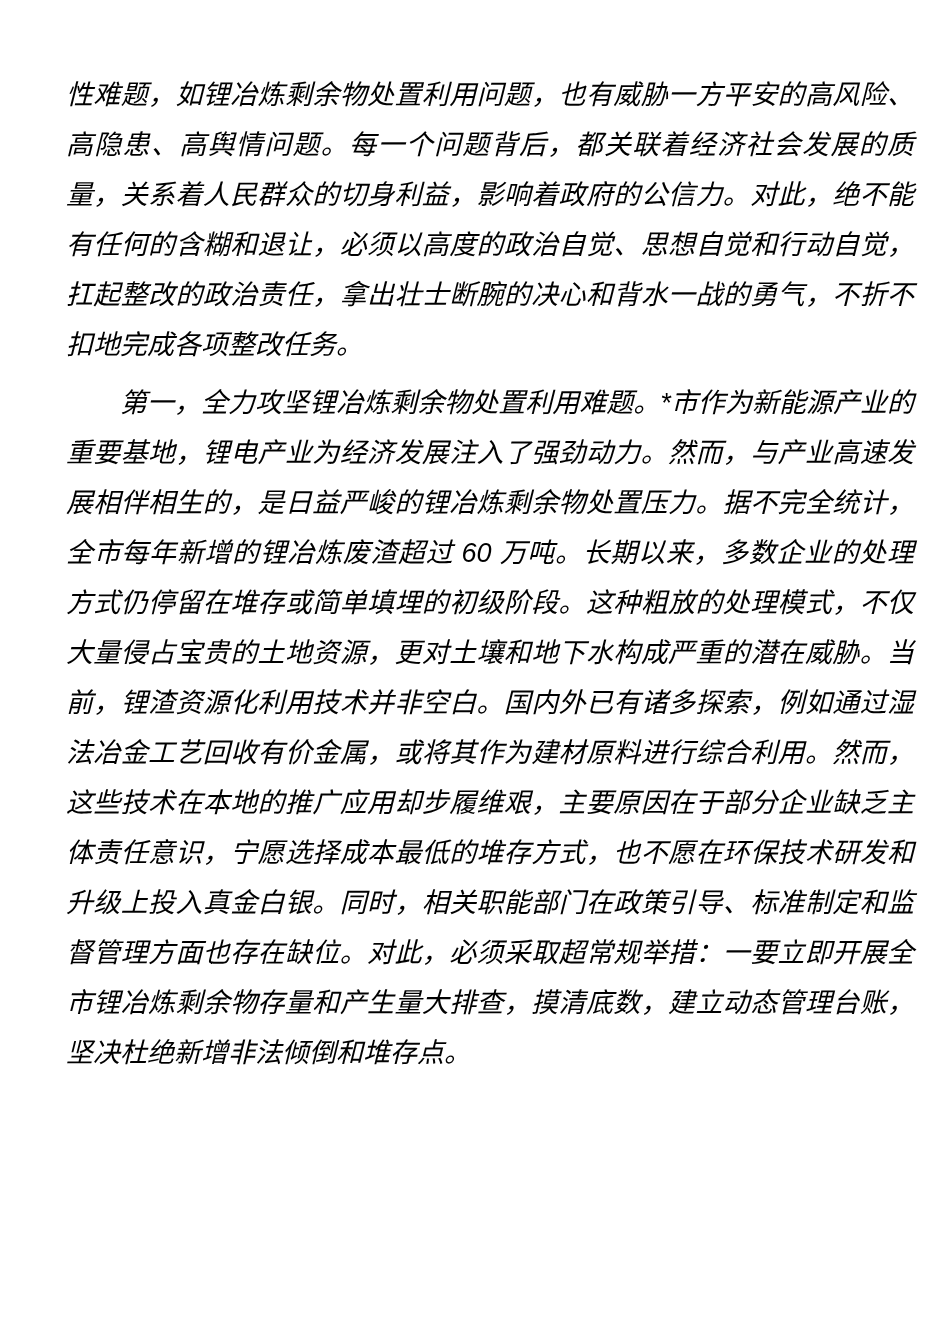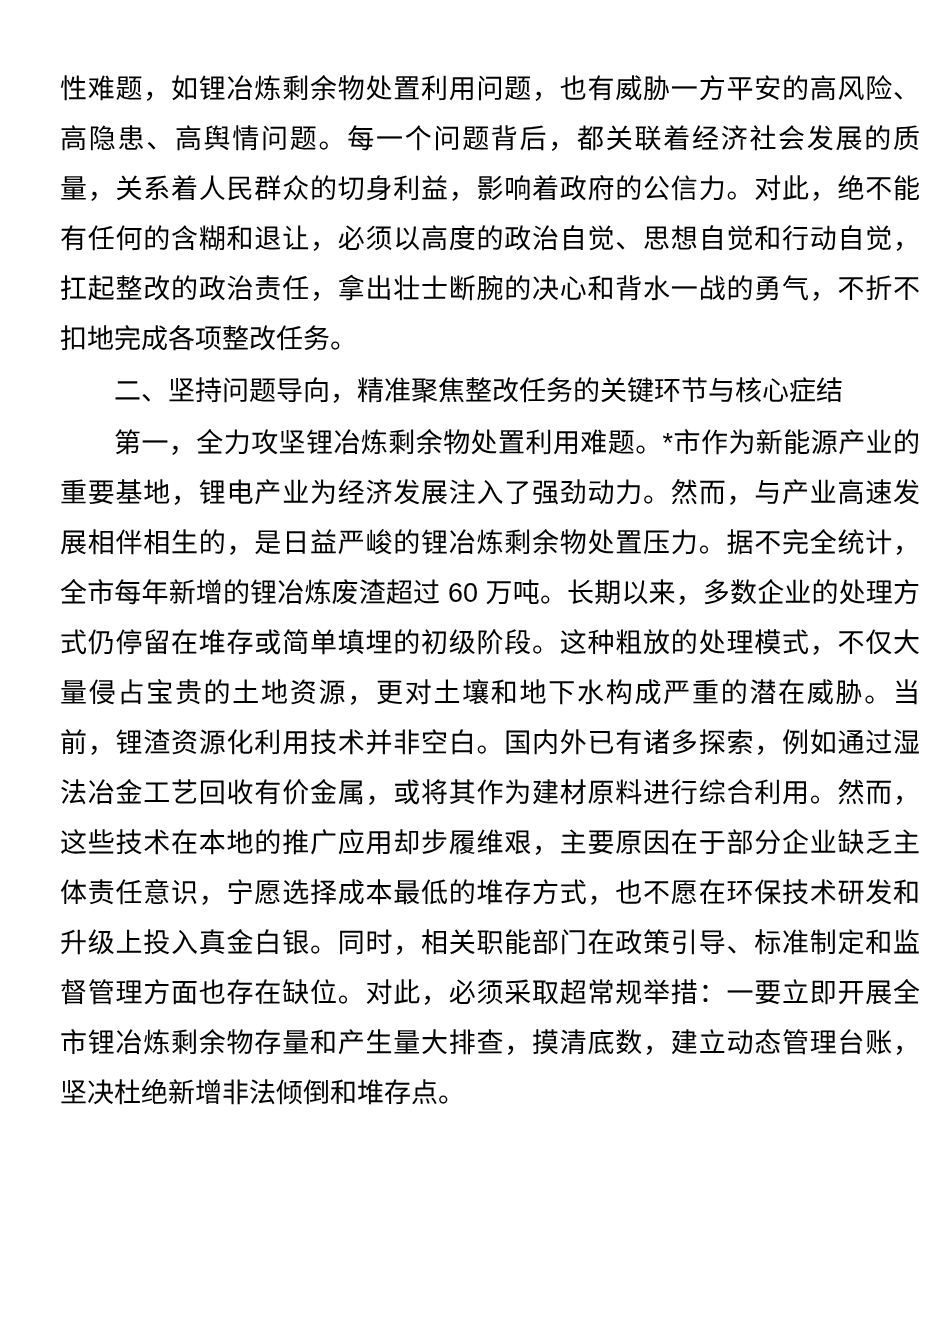--- a/index.html
+++ b/index.html
@@ -17,31 +17,31 @@
     padding: 62px 28px 40px 58px;
     font-family: "Liberation Sans", sans-serif;
     font-size: 27px;
     line-height: 50px;
     color: #000000;
     text-align: justify;
     text-justify: inter-ideograph;
     letter-spacing: 0;
   }
   .para {
-    margin: 2px;
+    margin: 8px;
     padding: 0;
+    font-style: italic;
   }
   .para.indent {
     text-indent: 2em;
   }
   .para.heading {
     text-indent: 2em;
     font-weight: normal;
   }
 </style>
 </head>
 <body>
 
 <div class="page">
   <p class="para">性难题，如锂冶炼剩余物处置利用问题，也有威胁一方平安的高风险、高隐患、高舆情问题。每一个问题背后，都关联着经济社会发展的质量，关系着人民群众的切身利益，影响着政府的公信力。对此，绝不能有任何的含糊和退让，必须以高度的政治自觉、思想自觉和行动自觉，扛起整改的政治责任，拿出壮士断腕的决心和背水一战的勇气，不折不扣地完成各项整改任务。</p>
-  <p class="para heading">二、坚持问题导向，精准聚焦整改任务的关键环节与核心症结</p>
   <p class="para indent">第一，全力攻坚锂冶炼剩余物处置利用难题。*市作为新能源产业的重要基地，锂电产业为经济发展注入了强劲动力。然而，与产业高速发展相伴相生的，是日益严峻的锂冶炼剩余物处置压力。据不完全统计，全市每年新增的锂冶炼废渣超过 60 万吨。长期以来，多数企业的处理方式仍停留在堆存或简单填埋的初级阶段。这种粗放的处理模式，不仅大量侵占宝贵的土地资源，更对土壤和地下水构成严重的潜在威胁。当前，锂渣资源化利用技术并非空白。国内外已有诸多探索，例如通过湿法冶金工艺回收有价金属，或将其作为建材原料进行综合利用。然而，这些技术在本地的推广应用却步履维艰，主要原因在于部分企业缺乏主体责任意识，宁愿选择成本最低的堆存方式，也不愿在环保技术研发和升级上投入真金白银。同时，相关职能部门在政策引导、标准制定和监督管理方面也存在缺位。对此，必须采取超常规举措：一要立即开展全市锂冶炼剩余物存量和产生量大排查，摸清底数，建立动态管理台账，坚决杜绝新增非法倾倒和堆存点。</p>
 </div>
 
 </body></html>

